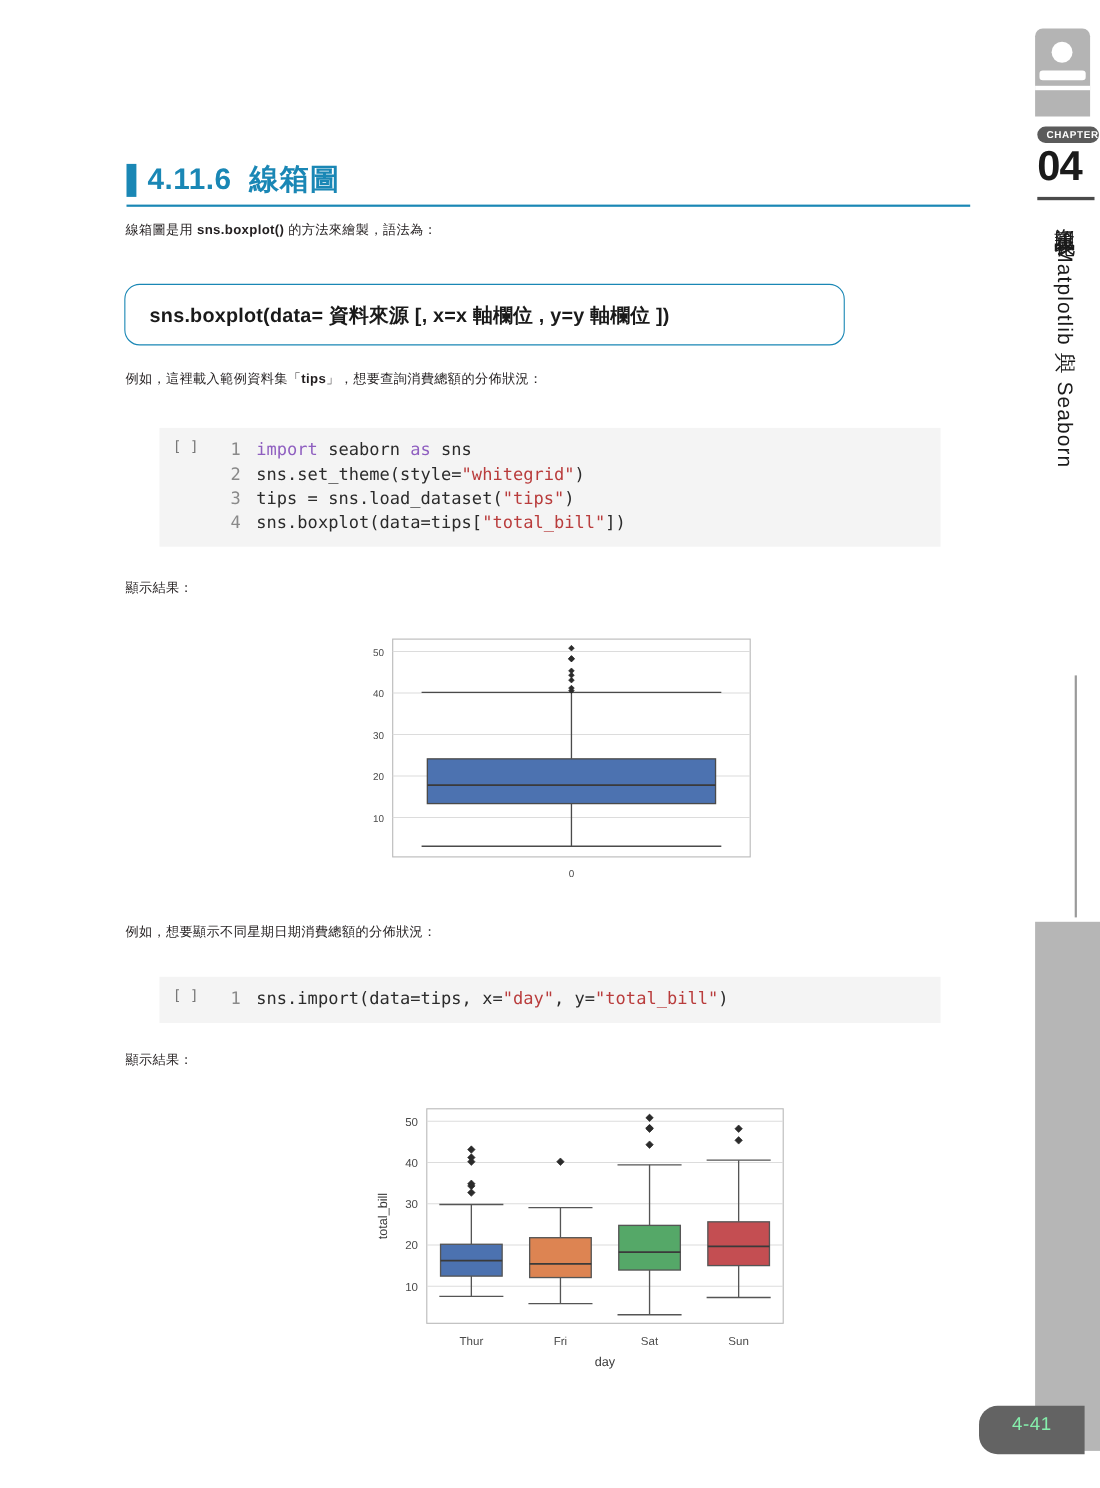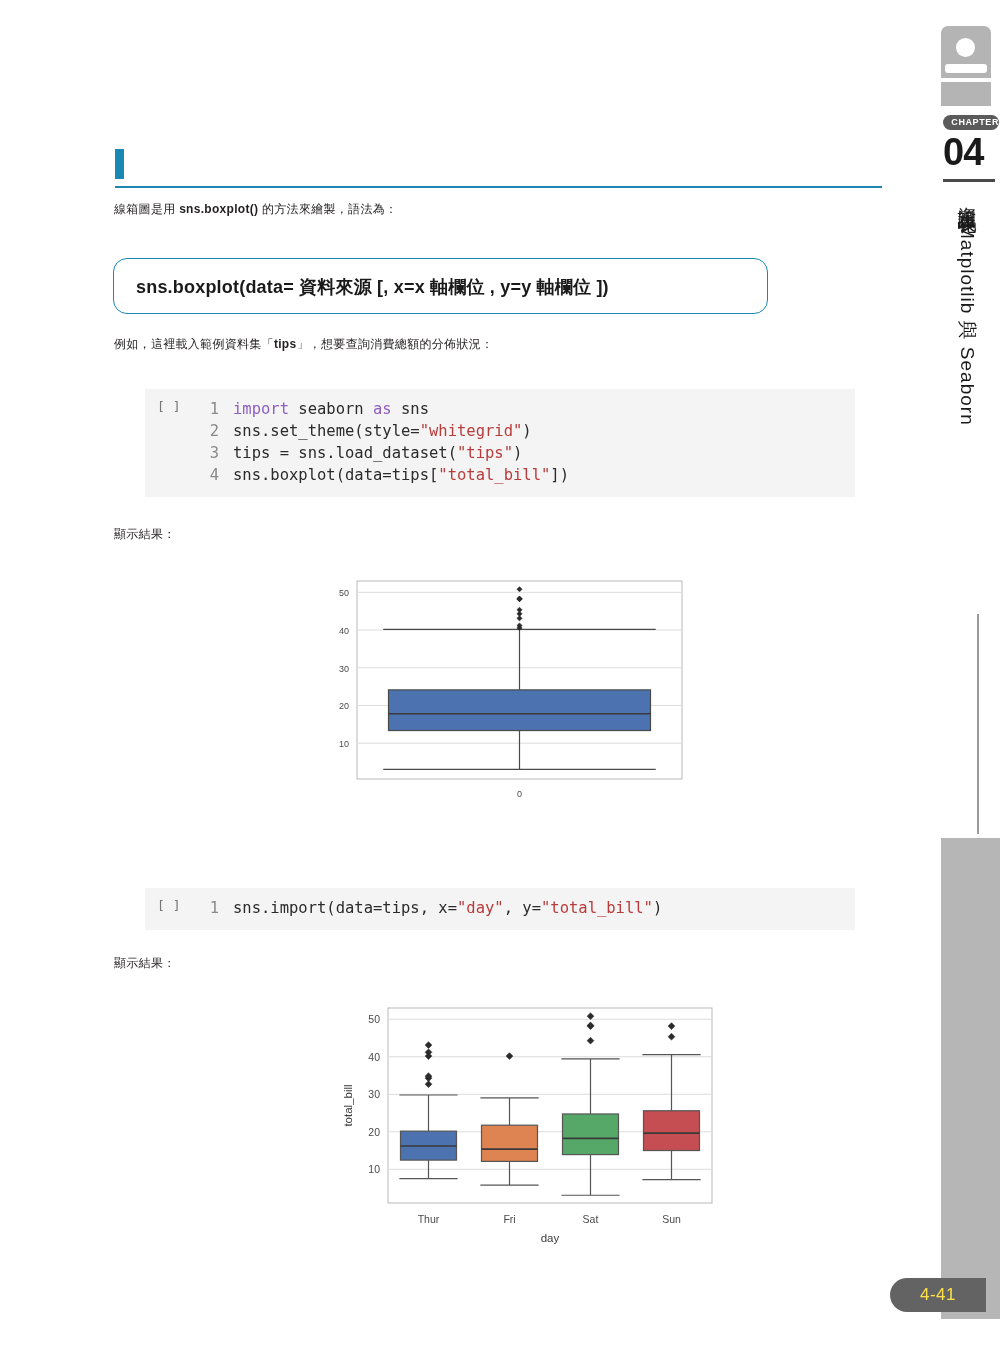--- a/index.html
+++ b/index.html
@@ -118,24 +118,24 @@
     top: 838px;
     width: 59px;
     height: 481px;
     background: #b6b6b6;
   }
   .page-pill {
     position: absolute;
     left: 890px;
     top: 1278px;
     width: 96px;
-    height: 34px;
+    height: 44px;
     background: #636363;
     border-radius: 17px 0 0 17px;
-    color: #fde047;
+    color: #86efac;
     font-size: 17px;
     text-align: center;
     line-height: 34px;
     letter-spacing: 0.5px;
   }
 
   
   .content {
     position: absolute;
     left: 0;
@@ -262,20 +262,21 @@
 <div class="chapter-rule"></div>
 <div class="vertical-title"><span>資訊圖表化：</span><span class="latin">Matplotlib 與 Seaborn</span></div>
 <div class="side-rule"></div>
 <div class="side-grey-bar"></div>
 <div class="page-pill">4-41</div>
 
 <div class="content">
 
   <div class="heading-row">
     <div class="heading-bar"></div>
+    <div class="heading-text"><span>4.11.6</span>&nbsp;&nbsp;<span>線箱圖</span></div>
   </div>
   <div class="heading-rule"></div>
 
   <div class="para" style="top:200px"><span>線箱圖是用 </span><b>sns.boxplot()</b><span> 的方法來繪製，語法為：</span></div>
 
   <div class="syntax-box">
     <div class="syntax-text">sns.boxplot(data= 資料來源 [, x=x 軸欄位 , y=y 軸欄位 ])</div>
   </div>
 
   <div class="para" style="top:335px"><span>例如，這裡載入範例資料集「</span><b>tips</b><span>」，想要查詢消費總額的分佈狀況：</span></div>
@@ -314,20 +315,21 @@
           <path d="M 199.5 32.251428571428555 L 202.1 34.851428571428556 L 199.5 37.45142857142856 L 196.9 34.851428571428556 Z" fill="#2b2b2b" stroke="#2b2b2b" stroke-width="0.6"></path>
           <path d="M 199.5 21.616000000000007 L 202.1 24.216000000000008 L 199.5 26.81600000000001 L 196.9 24.216000000000008 Z" fill="#2b2b2b" stroke="#2b2b2b" stroke-width="0.6"></path>
           <path d="M 199.5 21.238857142857135 L 202.1 23.838857142857137 L 199.5 26.438857142857138 L 196.9 23.838857142857137 Z" fill="#2b2b2b" stroke="#2b2b2b" stroke-width="0.6"></path>
           <path d="M 199.5 21.01257142857144 L 202.1 23.612571428571442 L 199.5 26.212571428571444 L 196.9 23.612571428571442 Z" fill="#2b2b2b" stroke="#2b2b2b" stroke-width="0.6"></path>
           <path d="M 199.5 11.659428571428572 L 202.1 14.259428571428572 L 199.5 16.859428571428573 L 196.9 14.259428571428572 Z" fill="#2b2b2b" stroke="#2b2b2b" stroke-width="0.6"></path>
         </g>
         <text x="199.5" y="222" text-anchor="middle" font-size="9" fill="#4a4a4a" font-family="&quot;Liberation Sans&quot;, sans-serif">0</text>
       </svg>
     </div>
 
+  <div class="para" style="top:838px">例如，想要顯示不同星期日期消費總額的分佈狀況：</div>
 
   <div class="code-block" id="code2" style="left:145px; top:888px; width:710px; height:42px;">
     <div class="prompt">[ ]</div>
     <div class="code-lines" id="code2-lines"><div><span class="lineno">1</span><span>sns.import(data=tips, x=</span><span class="str">"day"</span><span>, y=</span><span class="str">"total_bill"</span><span>)</span></div></div>
   </div>
 
   <div class="para" style="top:954px">顯示結果：</div>
 
   <div class="chart" id="chart2" style="left:340px; top:1000px;">
       <svg width="375" height="255" viewBox="0 0 375 255">

